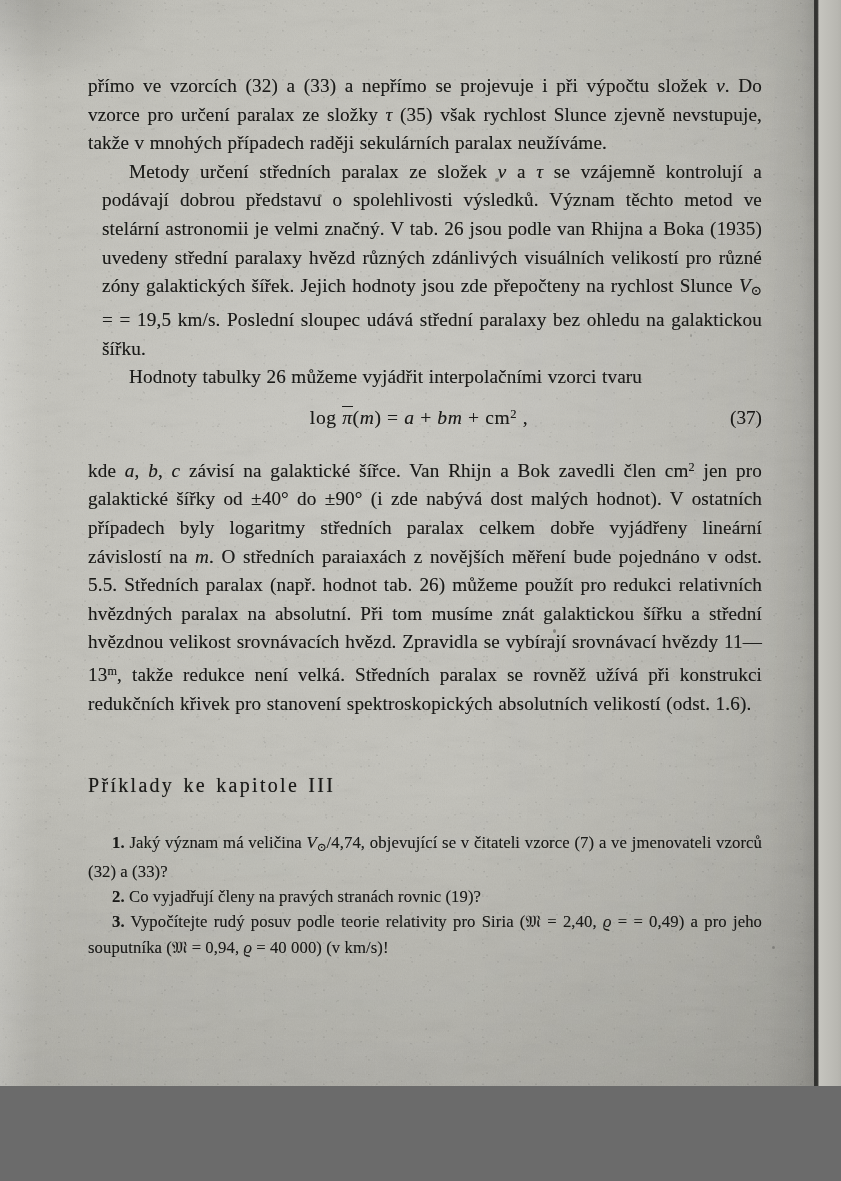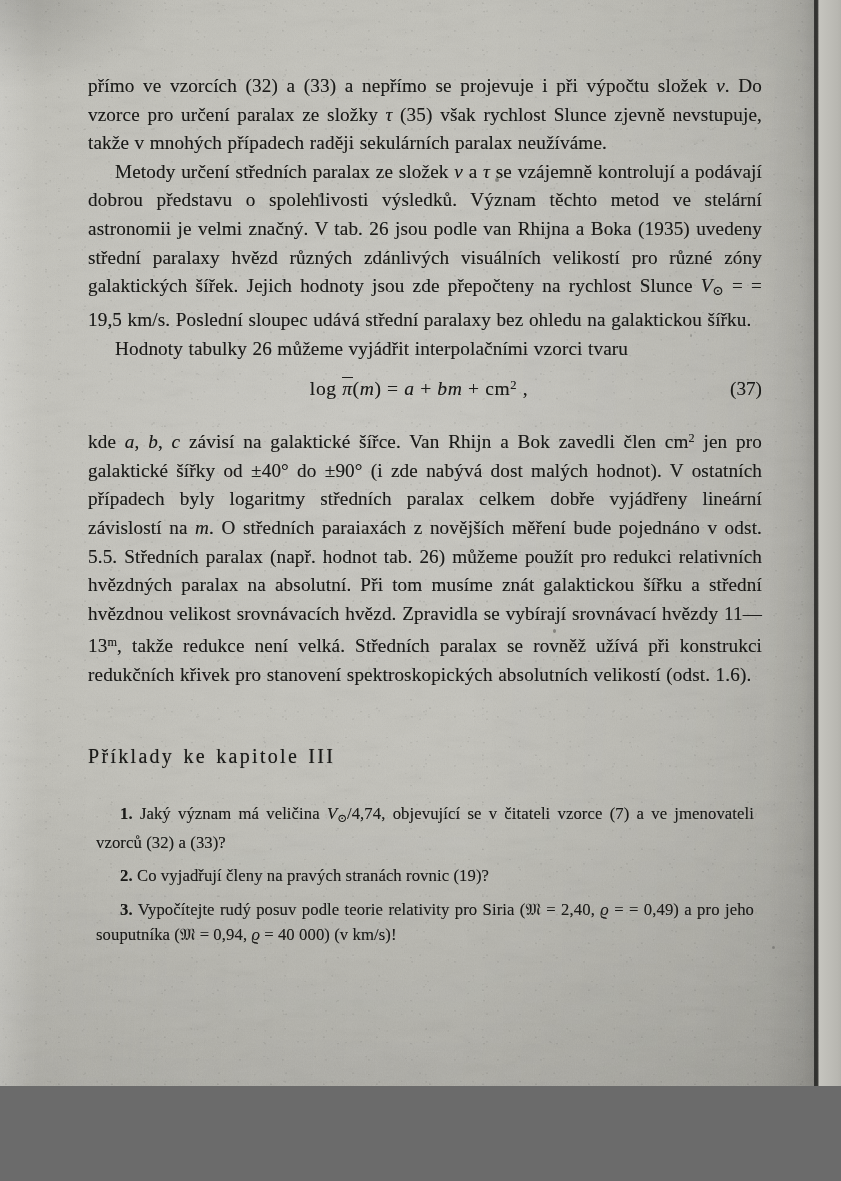--- a/index.html
+++ b/index.html
@@ -123,21 +123,21 @@
   p.body {
     margin: 0;
     font-size: 19.2px;
     line-height: 28.6px;
     text-align: justify;
     text-align-last: left;
     letter-spacing: .12px;
     word-spacing: .6px;
     text-shadow: 0 0 .6px rgba(30,30,28,.42);
   }
-  p.body.indent { text-indent: 27px; }
+  p.body.indent { text-indent: 27px; margin-left: 14px; }
   p.body.first  { text-indent: 0; }
 
   i, em { font-style: italic; }
 
   .eqnum-line {
     position: relative;
     margin: 13px 0 14px 0;
     height: 34px;
   }
   .equation {
@@ -172,21 +172,21 @@
   .section-title {
     margin: 55px 0 34px 0;
     text-align: left;
     font-size: 20px;
     letter-spacing: 2.3px;
     word-spacing: 2px;
     text-shadow: 0 0 .7px rgba(30,30,28,.5);
   }
 
   p.exercise {
-    margin: 8px;
+    margin: 0;
     font-size: 16.7px;
     line-height: 24.6px;
     text-align: justify;
     text-align-last: left;
     text-indent: 24px;
     letter-spacing: .08px;
     text-shadow: 0 0 .55px rgba(30,30,28,.4);
   }
   p.exercise .num { font-weight: bold; }
 

